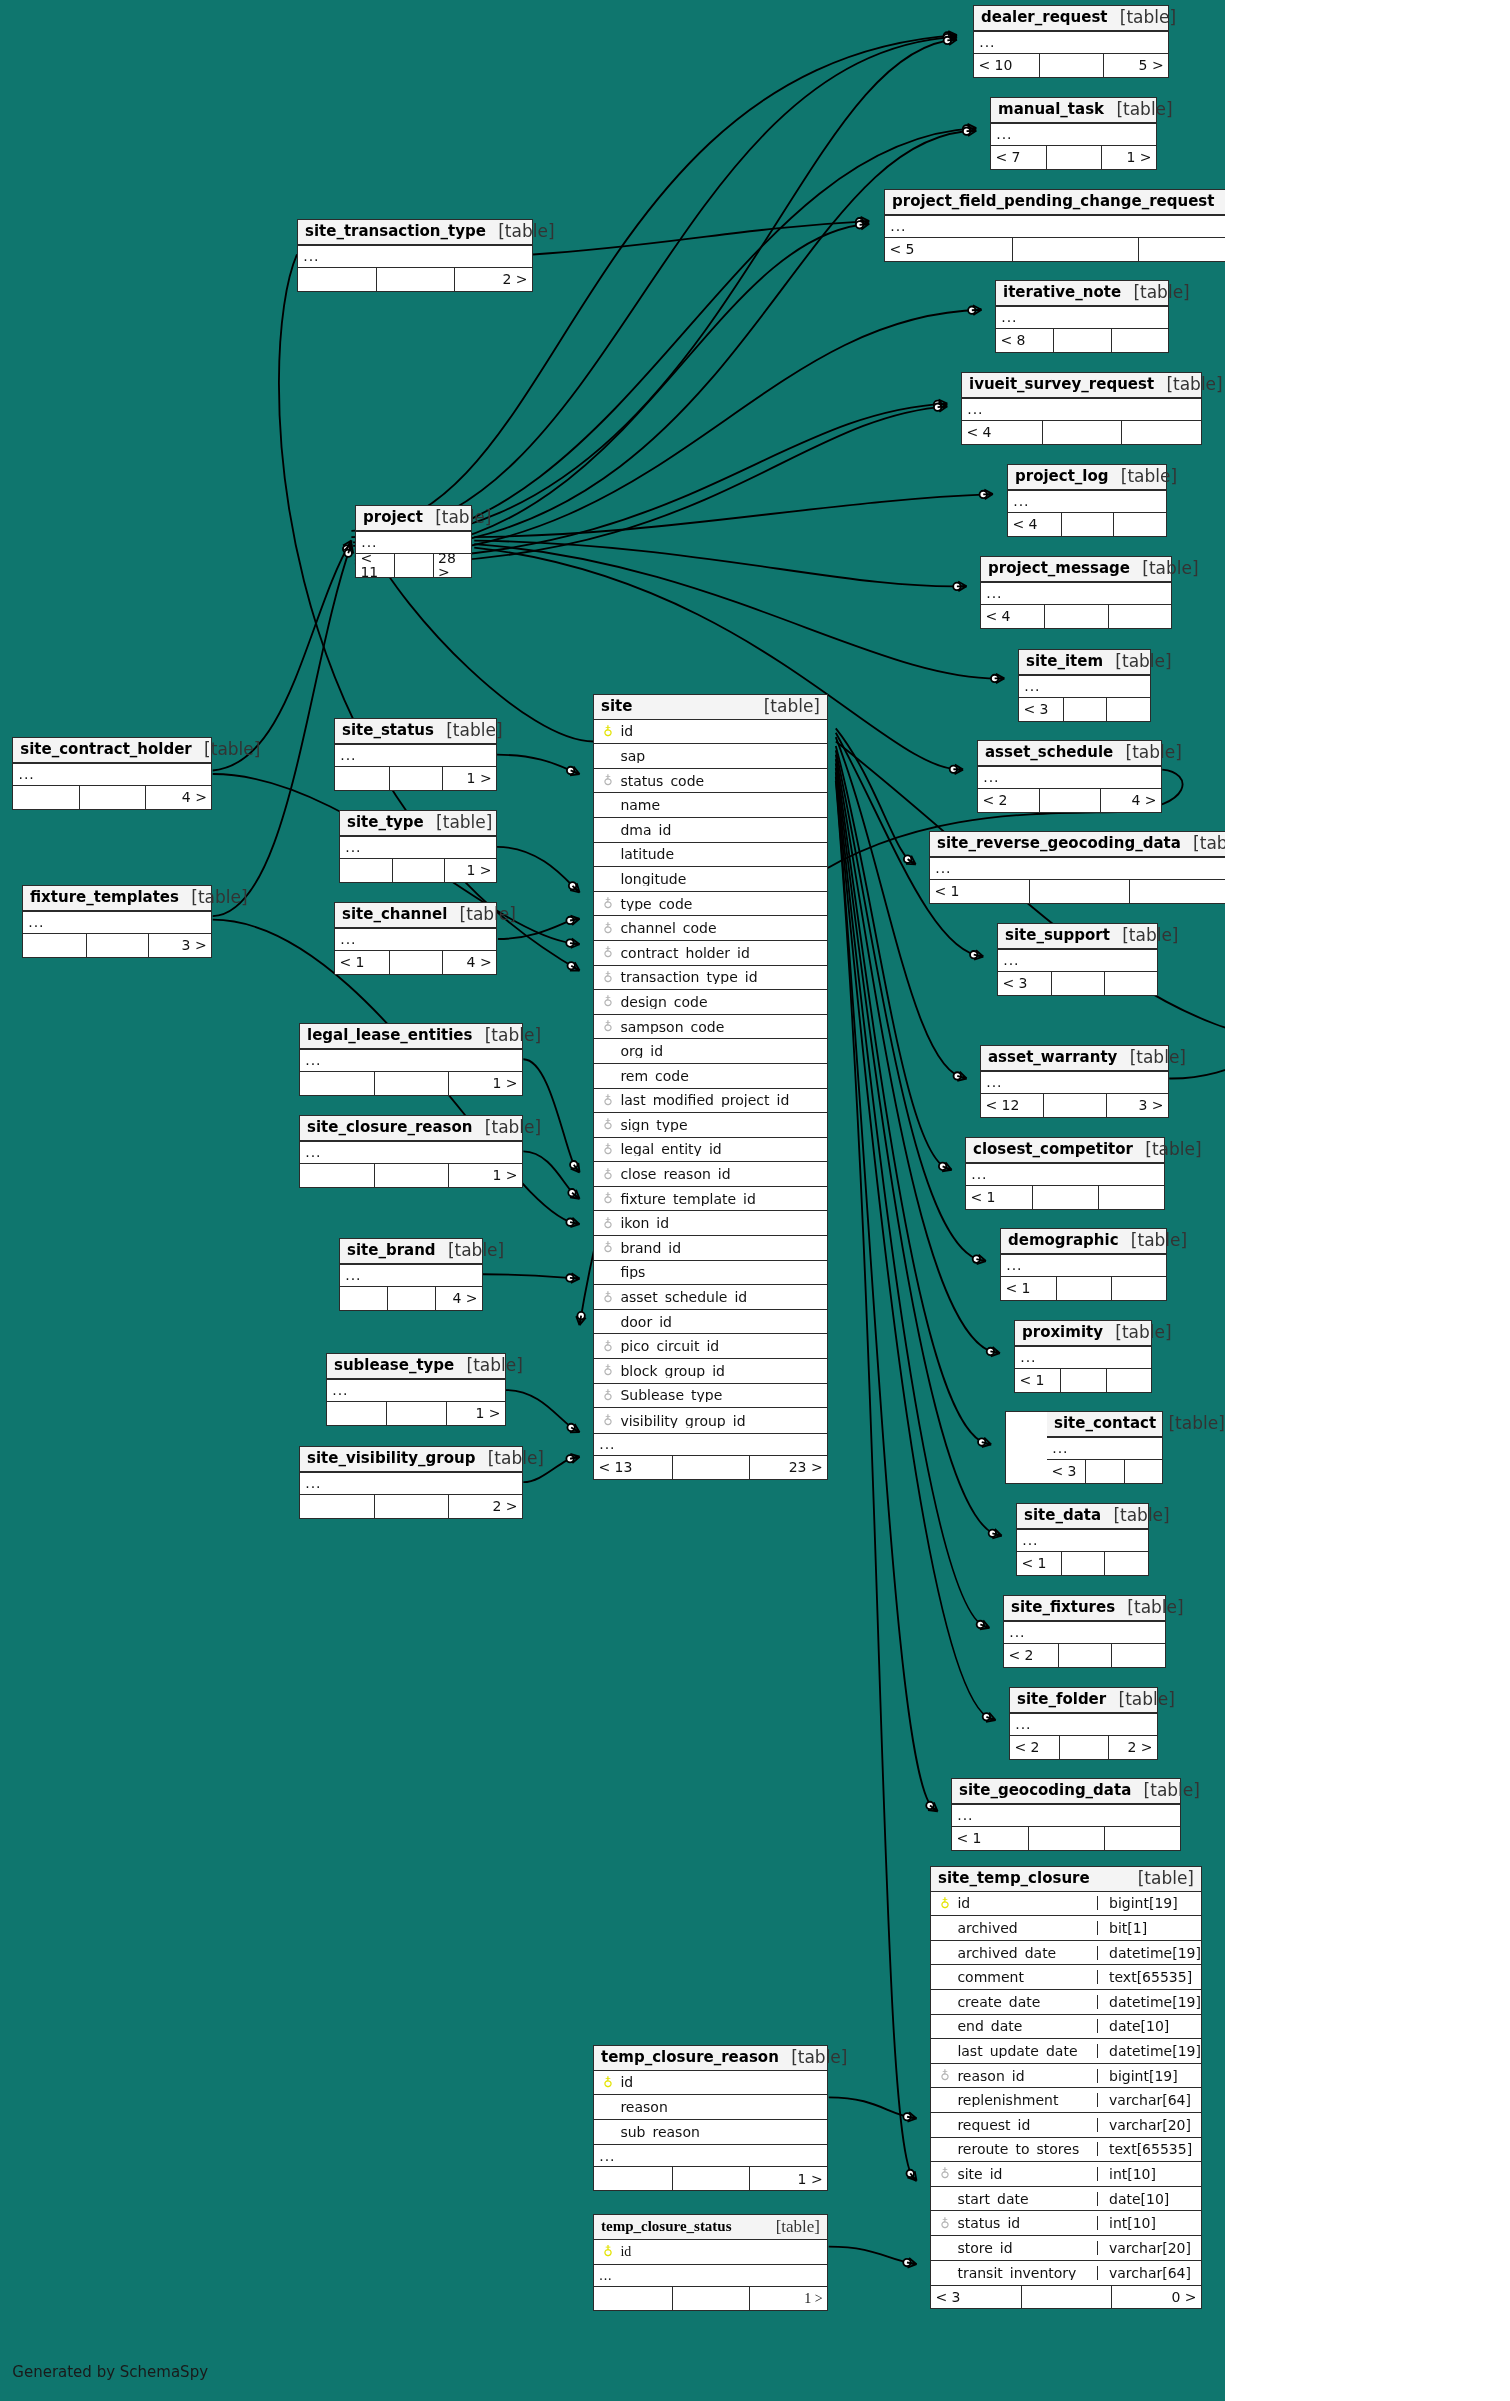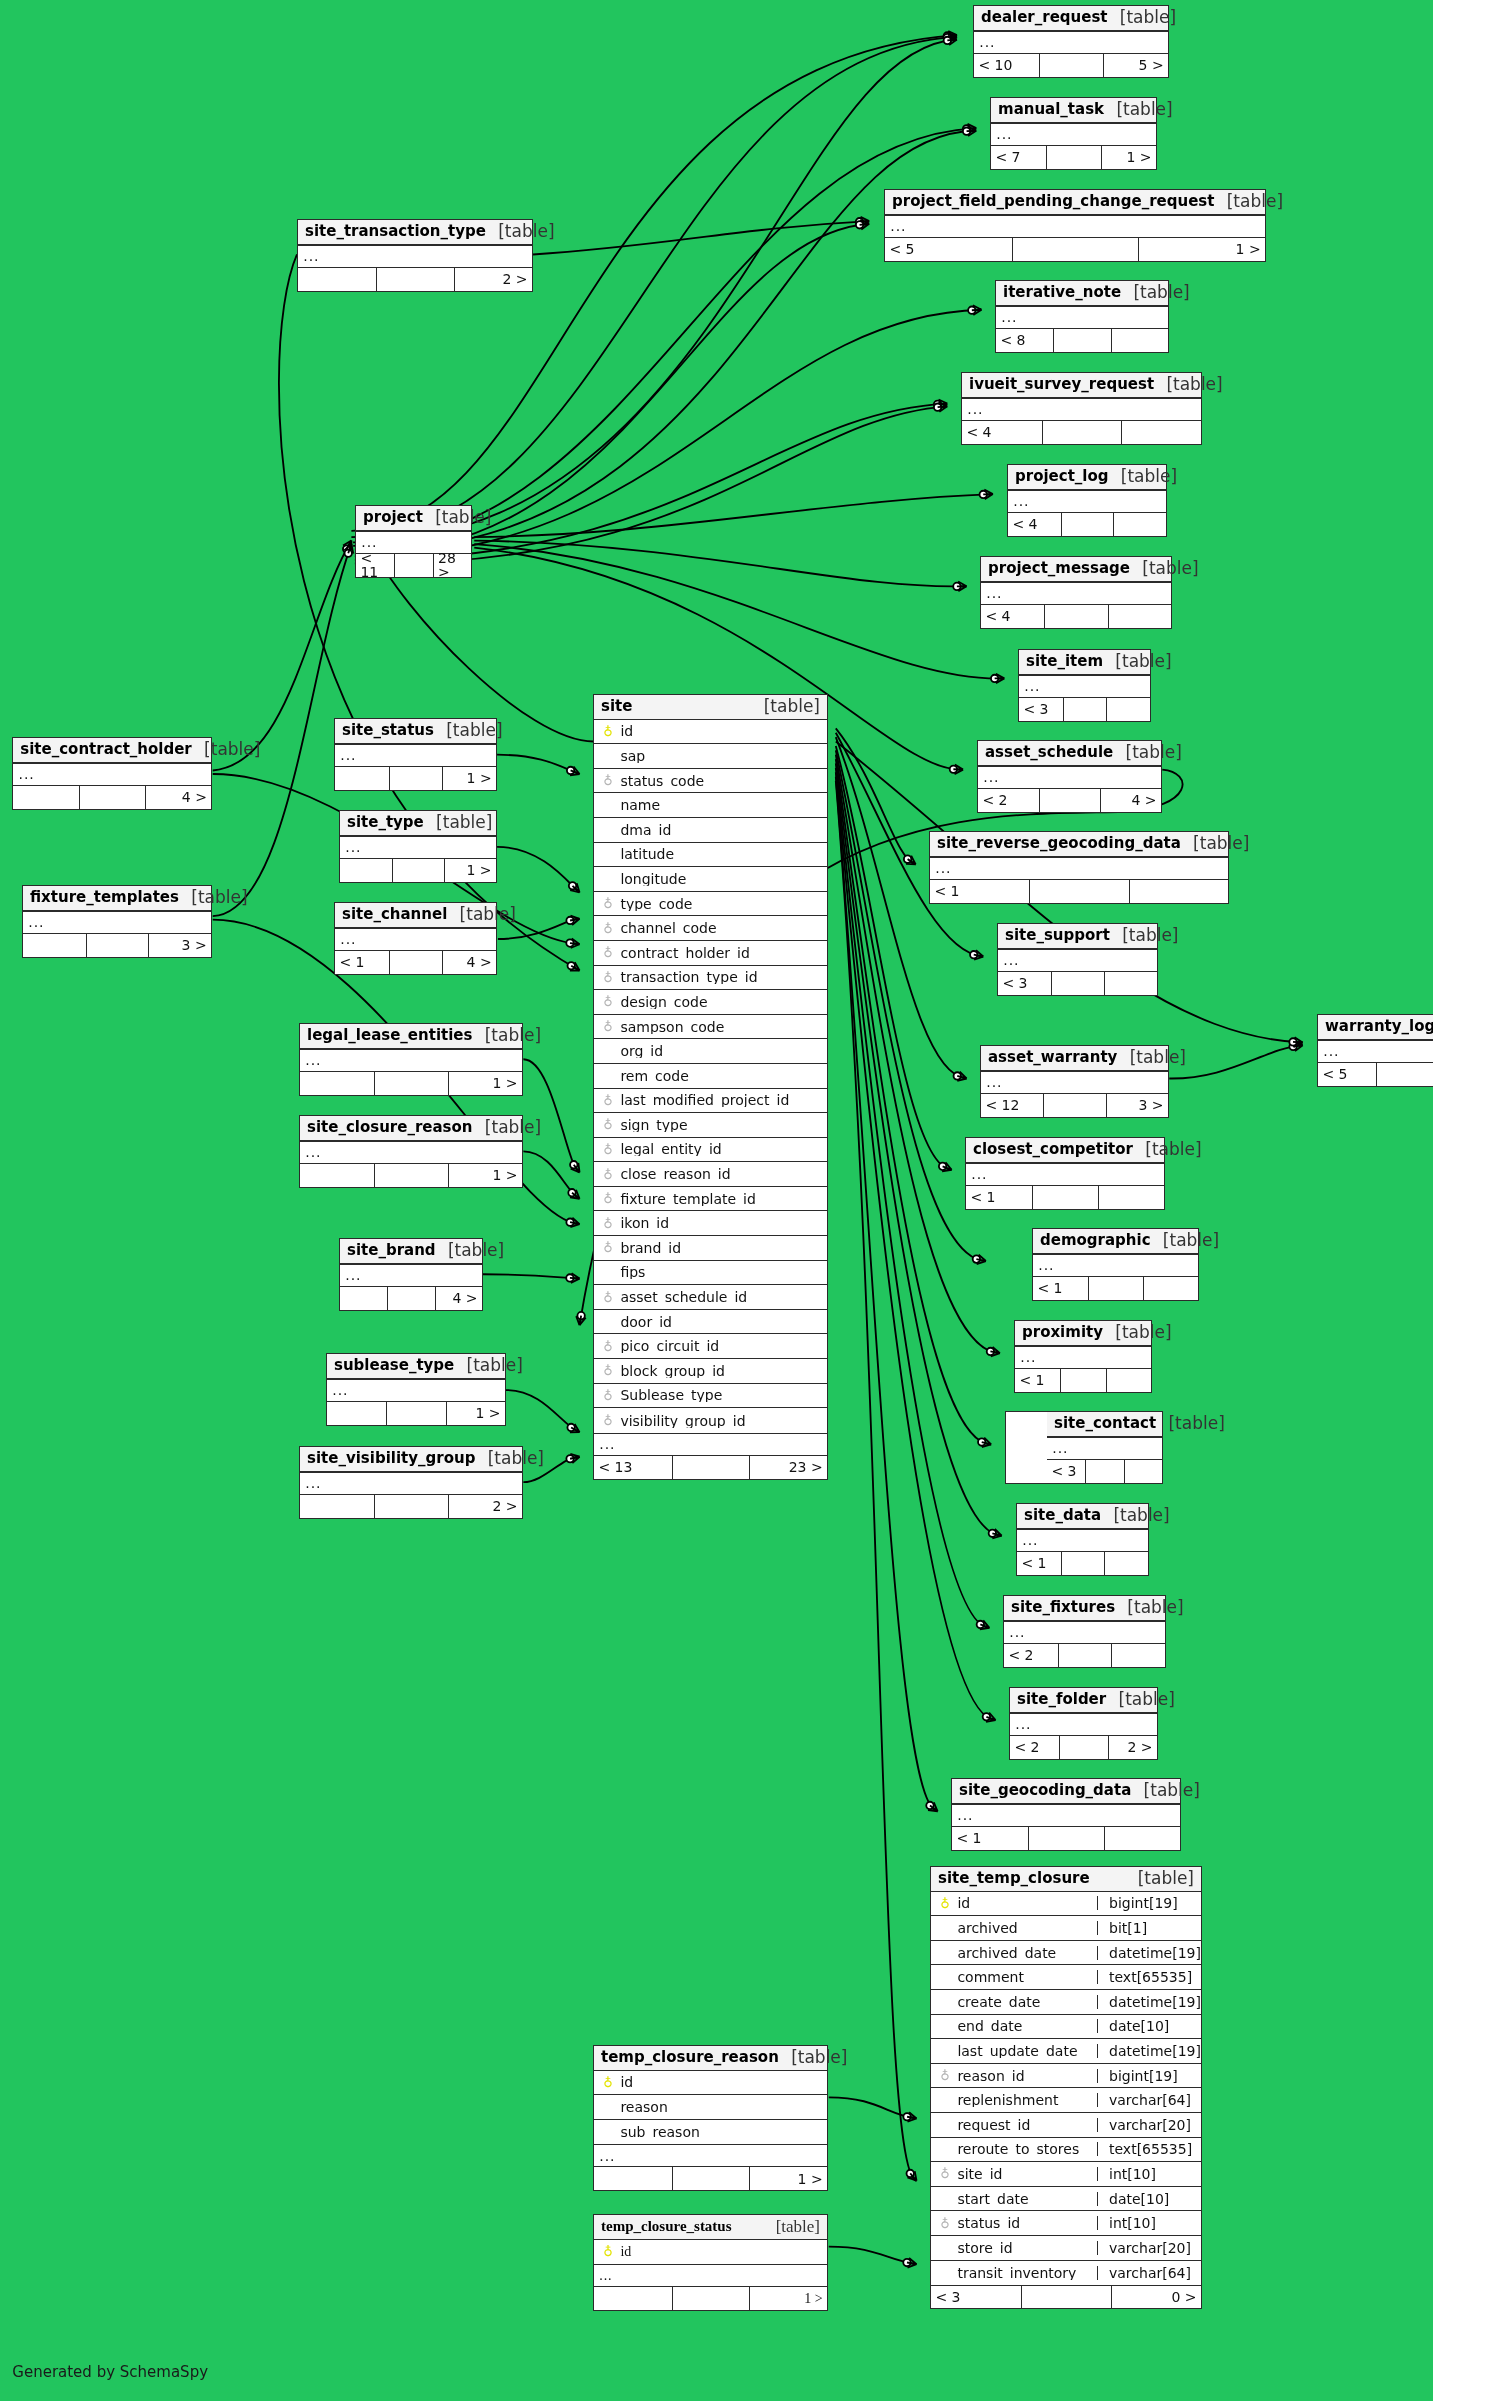--- a/index.html
+++ b/index.html
@@ -4,23 +4,23 @@
 <title>SchemaSpy Relationships Diagram</title>
 <style>
   html, body {
     margin: 0;
     padding: 0;
     background: #ffffff;
     font-family: "DejaVu Sans", sans-serif;
   }
   #canvas {
     position: relative;
-    width: 1433px;
+    width: 1225px;
     height: 2401px;
-    background: #22c55e;
+    background: #0f766e;
     overflow: hidden;
   }
   svg#edges {
     position: absolute;
     left: 0; top: 0;
     width: 1511px;
     height: 2401px;
     pointer-events: none;
   }
   svg#edges path {
@@ -690,21 +690,21 @@
           <span class="tbl-name">closest_competitor</span>
           <span class="tbl-kind">[table]</span>
         </div>
         <div class="ellipsis-row">...</div>
         <div class="tbl-foot">
           <div class="foot-cell">&lt; 1</div>
           <div class="foot-cell"></div>
           <div class="foot-cell right"></div>
         </div>
       </div>
-      <div class="table-box" style="left: 1000px; top: 1228px; width: 167px; margin-left: 32px;">
+      <div class="table-box" style="left: 1000px; top: 1228px; width: 167px;">
         <div class="tbl-head">
           <span class="tbl-name">demographic</span>
           <span class="tbl-kind">[table]</span>
         </div>
         <div class="ellipsis-row">...</div>
         <div class="tbl-foot">
           <div class="foot-cell">&lt; 1</div>
           <div class="foot-cell"></div>
           <div class="foot-cell right"></div>
         </div>

